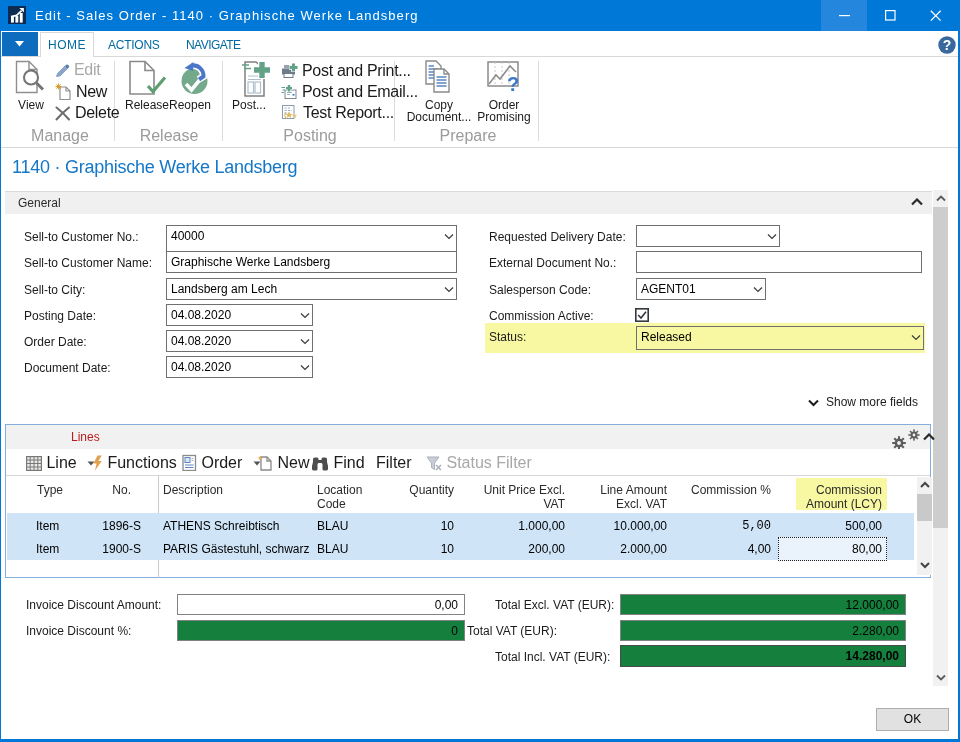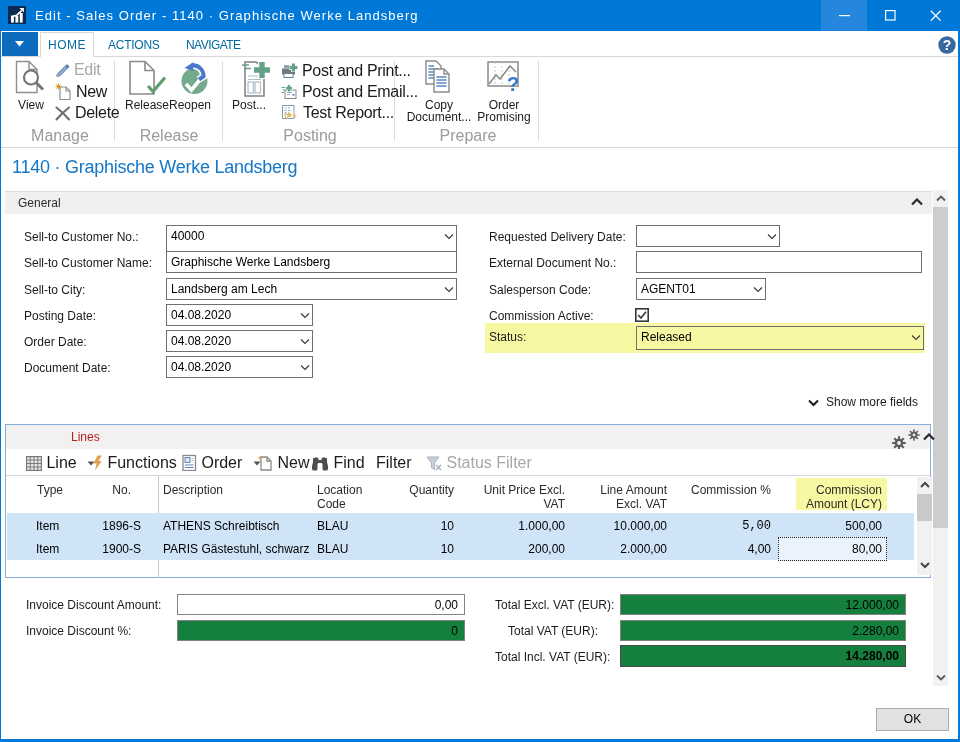--- a/index.html
+++ b/index.html
@@ -485,21 +485,21 @@
   <div class="abs sumlabel" style="left:26px; top:598px;">Invoice Discount Amount:</div>
   <div class="abs sumlabel" style="left:26px; top:624px;">Invoice Discount %:</div>
   <div class="abs sumbox" style="left:177px; top:594px; width:288px; height:21px;">
       <span class="v">0,00</span>
     </div>
   <div class="abs sumbox gray" style="left:177px; top:620px; width:288px; height:21px;">
       <span class="v">0</span>
     </div>
 
   <div class="abs sumlabel" style="left:495px; top:598px;">Total Excl. VAT (EUR):</div>
-  <div class="abs sumlabel" style="left:508px; top:624px;">Total VAT (EUR):</div>
+  <div class="abs sumlabel" style="left:467px; top:624px;">Total VAT (EUR):</div>
   <div class="abs sumlabel" style="left:495px; top:650px;">Total Incl. VAT (EUR):</div>
   <div class="abs sumbox gray" style="left:620px; top:594px; width:286px; height:21px;">
       <span class="v">12.000,00</span>
     </div>
   <div class="abs sumbox gray" style="left:620px; top:620px; width:286px; height:21px;">
       <span class="v">2.280,00</span>
     </div>
   <div class="abs sumbox gray" style="left:620px; top:645px; width:286px; height:22px; border-color:#4a4a4a;">
       <span class="v" style="font-weight:bold;">14.280,00</span>
     </div>

